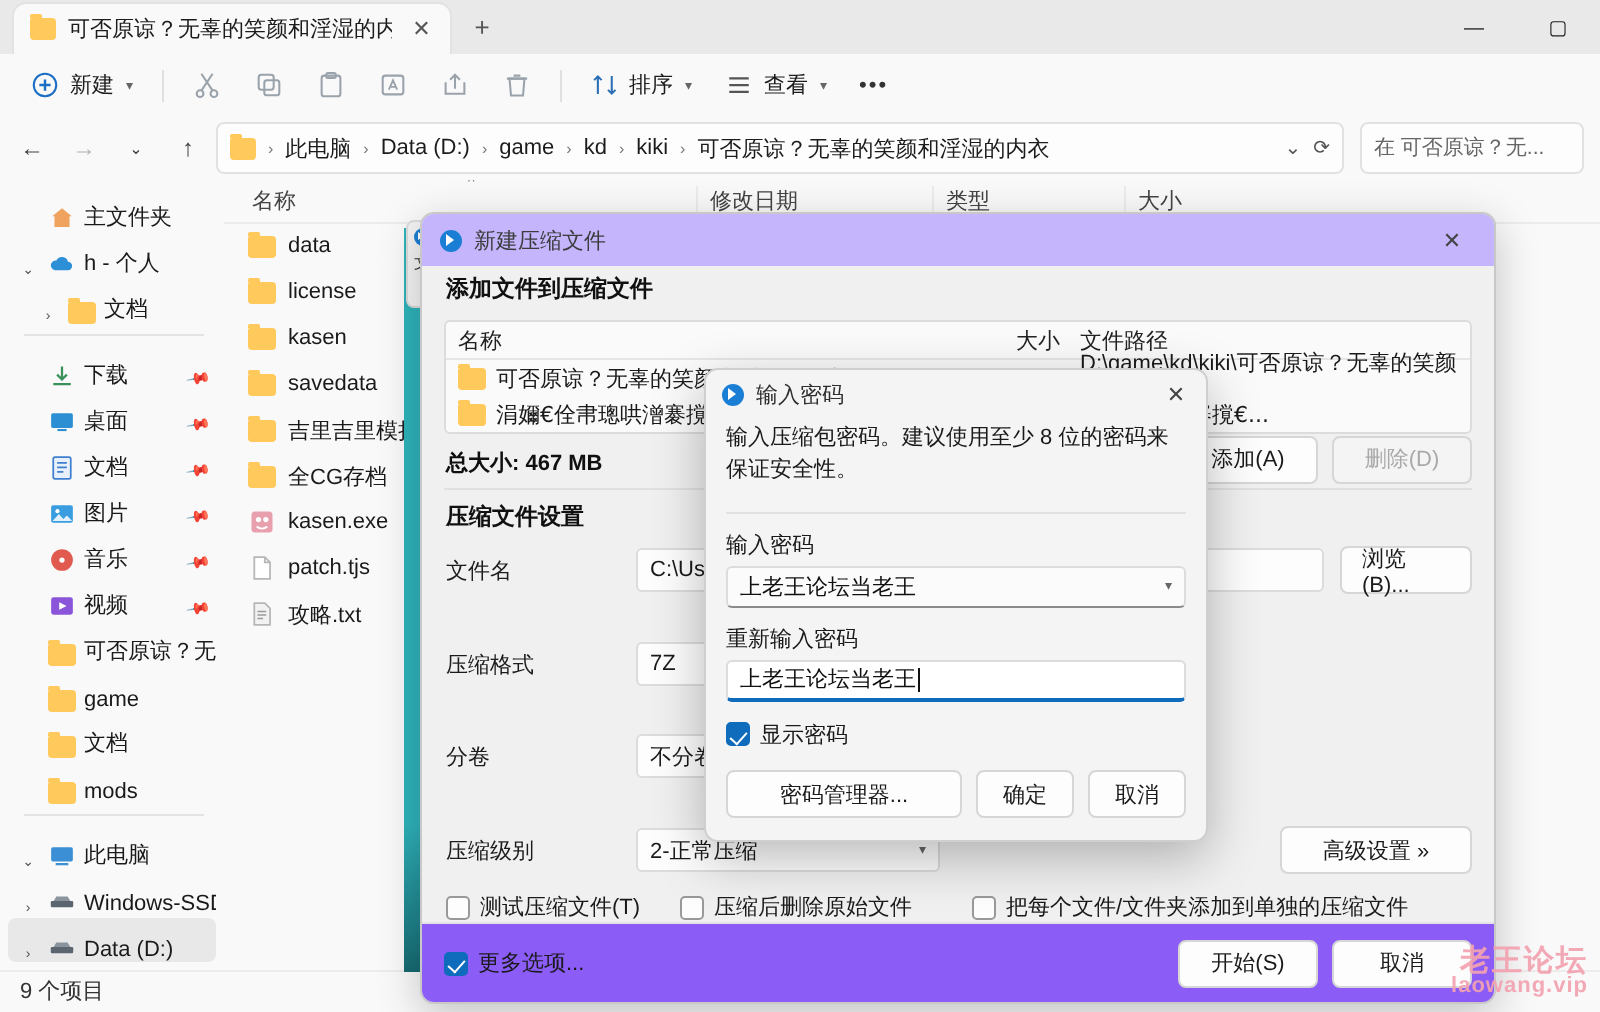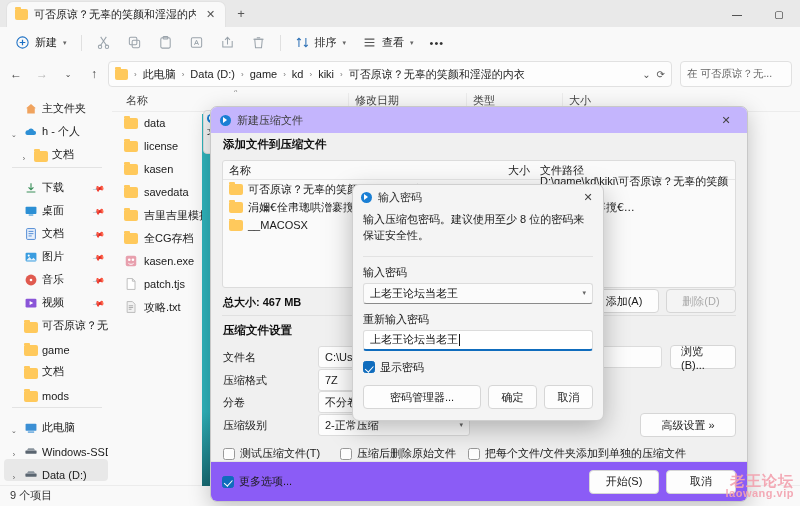--- a/index.html
+++ b/index.html
@@ -203,21 +203,21 @@
   .szc-size { width: 62px; text-align: right; padding-right: 5px; }
   .szc-path { width: 200px; padding-left: 5px; }
   .sz-list-row { display: flex; height: 18px; align-items: center; }
   .sz-list-row .szc-name { display: flex; align-items: center; gap: 5px; overflow: hidden; }
   .mojibake { font-family: "DejaVu Sans", sans-serif; }
 
   .sz-total { font-size: 11px; font-weight: bold; color: #101010; padding: 7px 1px 4px 1px; }
   .sz-hr { height: 1px; background: #e0e0e0; margin: 1px 0 7px 0; }
   .sz-h2 { font-size: 11.5px; font-weight: bold; color: #101010; margin-bottom: 7px; padding-left: 1px; }
 
-  .sz-grid { display: grid; grid-template-columns: 96px 1fr; row-gap: 0; align-items: center; }
+  .sz-grid { display: grid; grid-template-columns: 96px 1fr; row-gap: 24px; align-items: center; }
   .sz-lab { font-size: 11px; color: #1c1c1c; padding-left: 1px; }
   .sz-field {
     height: 22px; background: #fdfdfd; border: 1px solid #dcdcdc; border-radius: 3px;
     display: flex; align-items: center; padding: 0 6px; font-size: 11px; color: #1a1a1a;
     overflow: hidden; white-space: nowrap;
   }
   .sz-field .caret { margin-left: auto; font-size: 7px; color: #666; }
   .sz-field.narrow { width: 152px; }
 
   .sz-checkrow { display: flex; align-items: center; gap: 6px; margin: 9px 0 0 1px; font-size: 11px; }
@@ -776,21 +776,21 @@
 
     <div class="sz-checkrow">
       <span class="cb-item">
         <span class="cbox"></span>
         <span>测试压缩文件(T)</span>
       </span>
       <span class="cb-item" style="margin-left:14px;">
         <span class="cbox"></span>
         <span>压缩后删除原始文件</span>
       </span>
-      <span class="cb-item" style="margin-left:6px;">
+      <span class="cb-item" style="margin-left:24px;">
         <span class="cbox"></span>
         <span>把每个文件/文件夹添加到单独的压缩文件</span>
       </span>
     </div>
   </div>
 
   <div class="sz-footer">
     <span class="cb-item" style="display:flex;align-items:center;gap:5px;">
       <span class="cbox checked"></span>
       <span>更多选项...</span>

